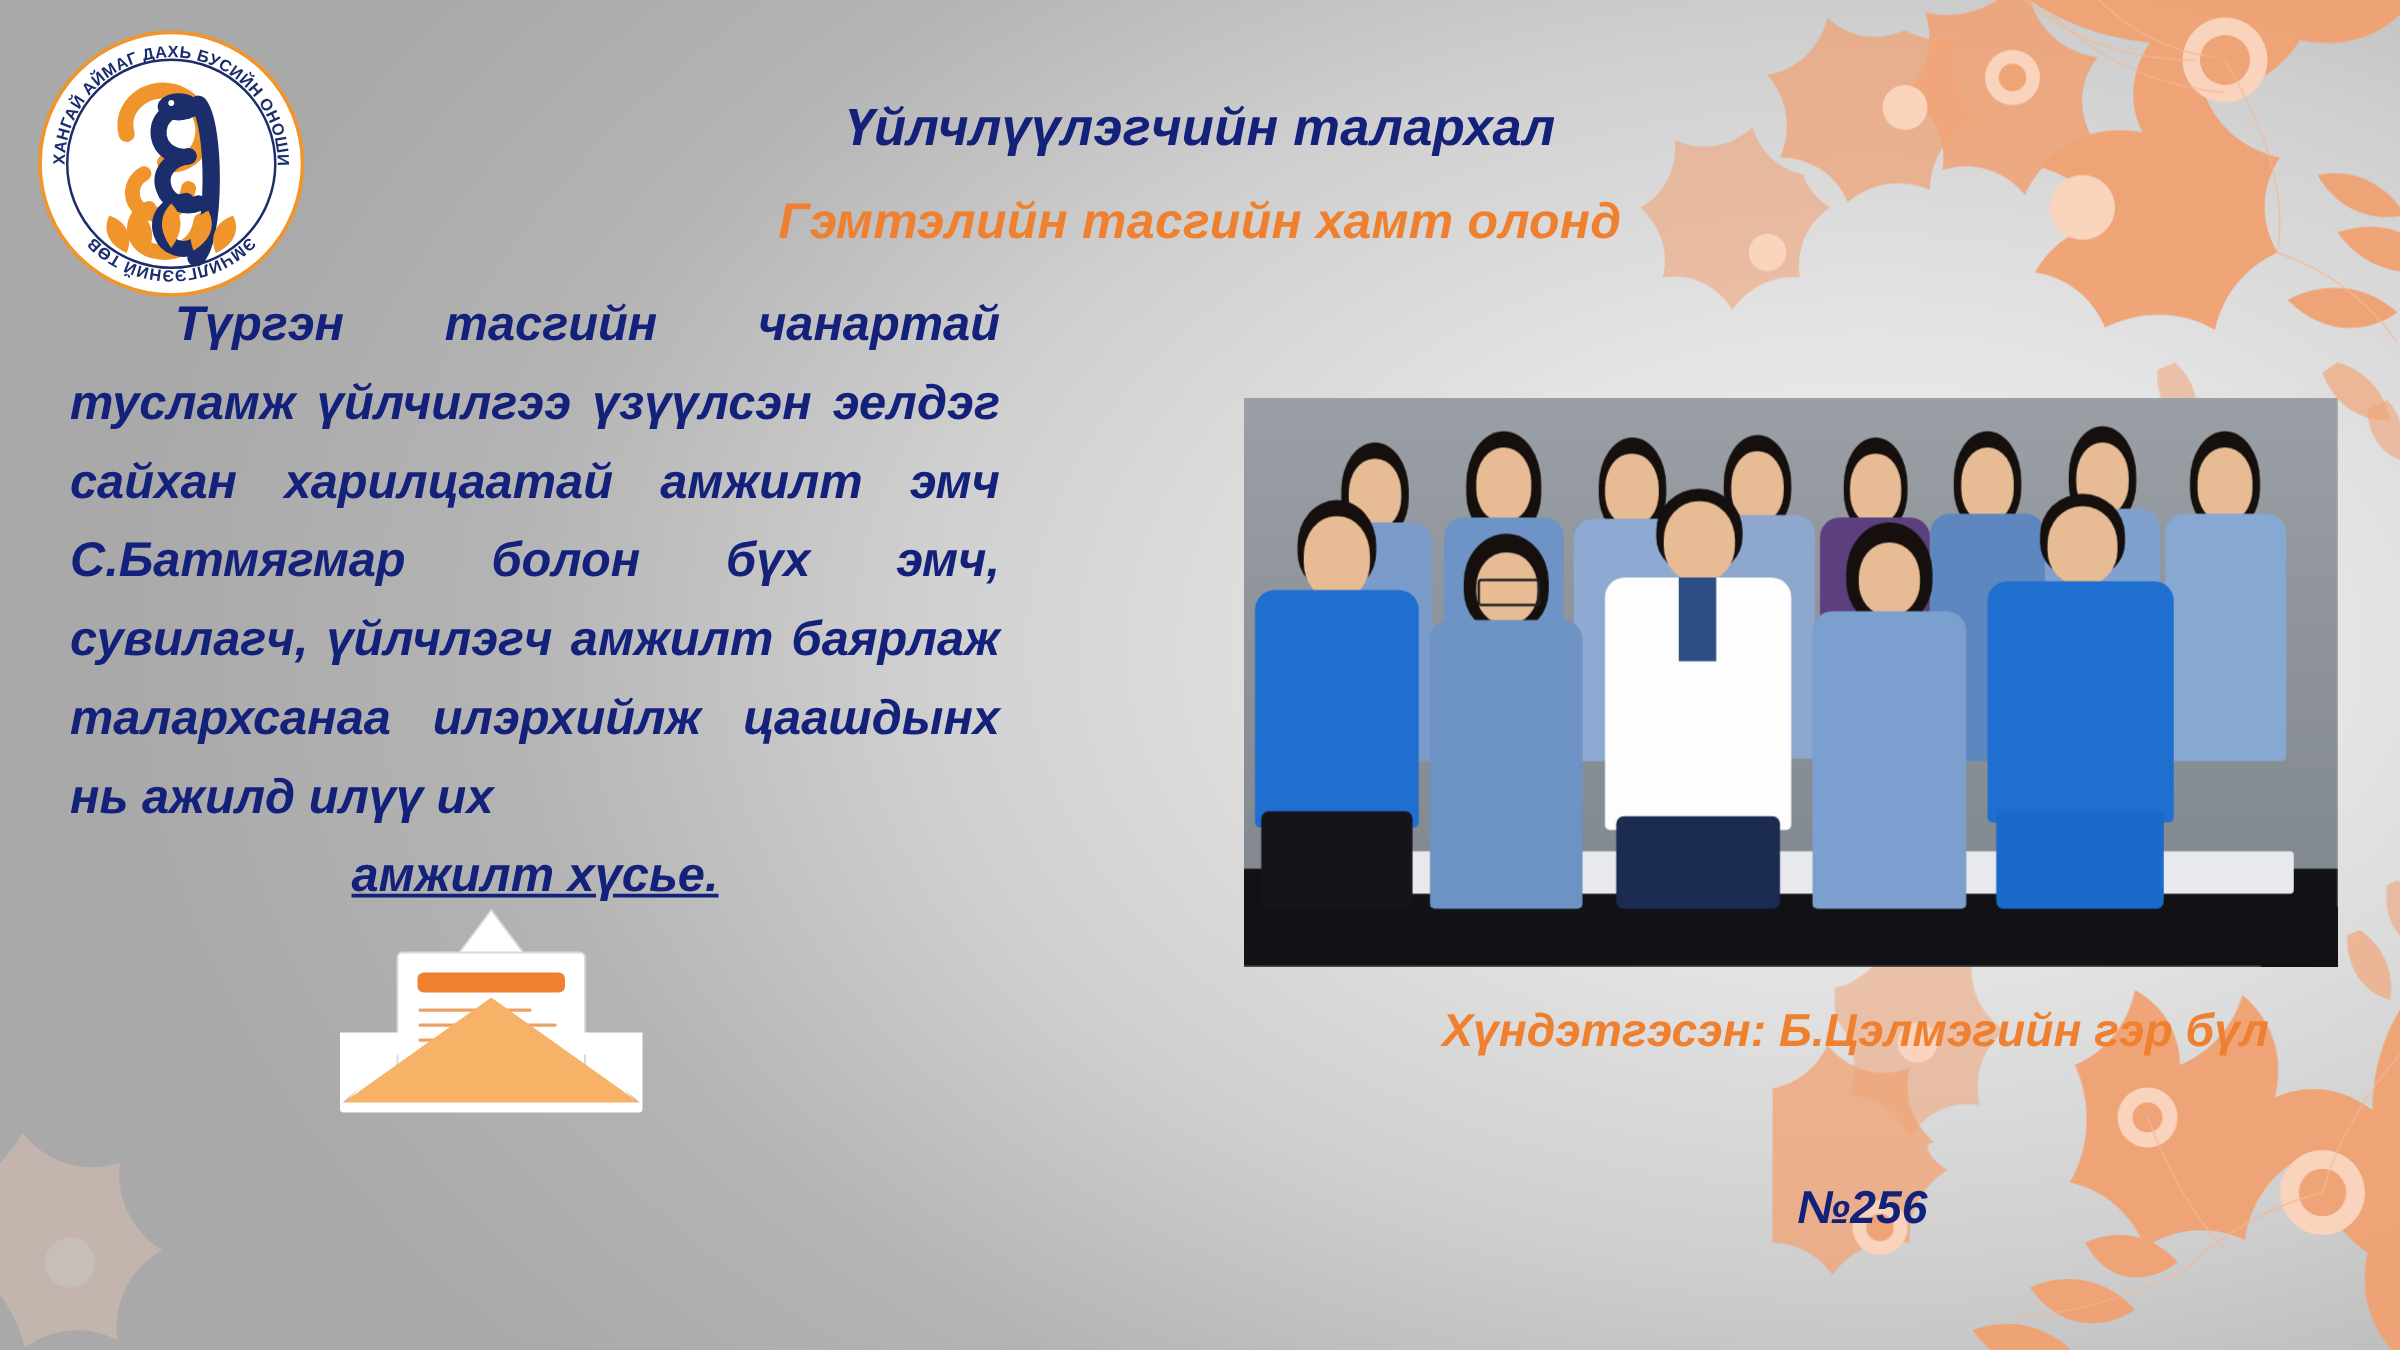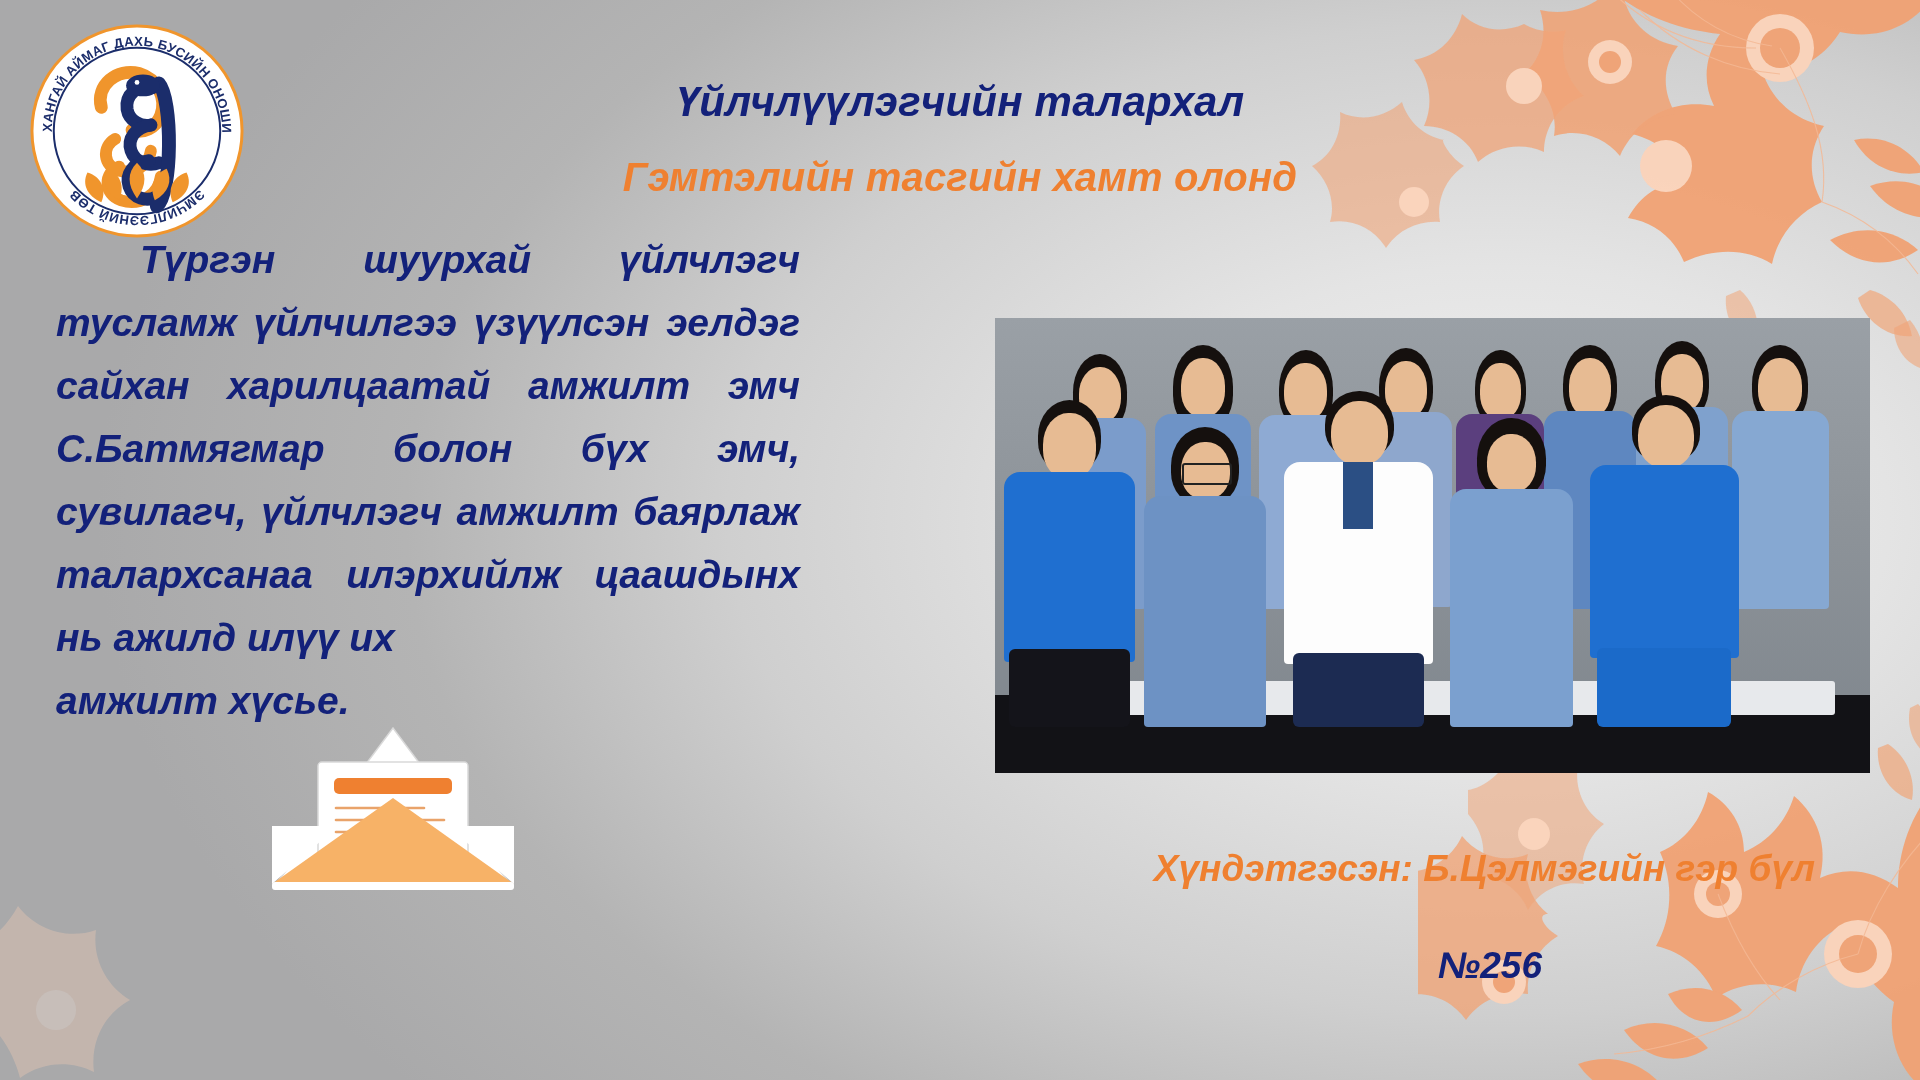--- a/index.html
+++ b/index.html
@@ -36,41 +36,41 @@
     letter-spacing:.2px;
   }
 
   
   #body-text{
     position:absolute;left:56px;top:228px;width:744px;
     color:#13217a;font-size:39px;font-weight:bold;font-style:italic;
     line-height:63px;text-align:justify;text-justify:inter-word;
   }
   #body-text .ind{display:inline-block;width:84px;}
-  #body-text .lastline{display:block;text-align:left;}
+  #body-text .lastline{display:block;text-align:center;text-decoration:underline;}
 
   
   #photo{
     position:absolute;left:995px;top:318px;width:875px;height:455px;
     background:linear-gradient(180deg,#9aa0a6 0%,#8d9399 45%,#7e858c 100%);
     overflow:hidden;
   }
   .floor{position:absolute;left:0;right:0;bottom:0;height:78px;background:#121216;}
   .bench{position:absolute;left:4%;bottom:58px;width:92%;height:34px;background:#e7e9ec;border-radius:3px;}
   .person{position:absolute;}
   .head{position:absolute;border-radius:48% 48% 44% 44%;background:#e7bb93;}
   .hair{position:absolute;border-radius:50% 50% 42% 42%;background:#15100e;}
   .body{position:absolute;border-radius:16px 16px 4px 4px;}
 
   
   #envelope{position:absolute;left:258px;top:706px;width:270px;height:185px;}
 
   
   #signature{
-    position:absolute;right:105px;top:848px;text-align:right;
+    position:absolute;right:105px;top:804px;text-align:right;
     color:#ef8030;font-size:37px;font-weight:bold;font-style:italic;
   }
   #refnum{
     position:absolute;right:378px;top:945px;text-align:right;
     color:#13217a;font-size:37px;font-weight:bold;font-style:italic;
   }
 </style>
 </head>
 <body>
 
@@ -169,21 +169,21 @@
       <path d="M128 180 c14 -8 18 -20 12 -32 c-13 5 -18 17 -12 32 Z"></path>
       <path d="M74 182 c-14 -6 -20 -18 -14 -30 c13 4 20 16 14 30 Z"></path>
       <path d="M146 182 c14 -6 20 -18 14 -30 c-13 4 -20 16 -14 30 Z"></path>
     </g>
   </svg>
 
   <div id="subtitle">Гэмтэлийн тасгийн хамт олонд</div>
   <div id="title">Үйлчлүүлэгчийн талархал</div>
 
   <div id="body-text">
-    <span class="ind"></span><span>Түргэн шуурхай үйлчлэгч</span>
+    <span class="ind"></span><span>Түргэн тасгийн чанартай</span>
     <span>тусламж үйлчилгээ үзүүлсэн эелдэг</span>
     <span>сайхан харилцаатай амжилт эмч</span>
     <span>С.Батмягмар болон бүх эмч,</span>
     <span>сувилагч, үйлчлэгч амжилт</span>
     <span>баярлаж талархсанаа илэрхийлж</span>
     <span>цаашдынх нь ажилд илүү их</span>
     <span class="lastline">амжилт хүсье.</span>
   </div>
 
   <div id="photo">

